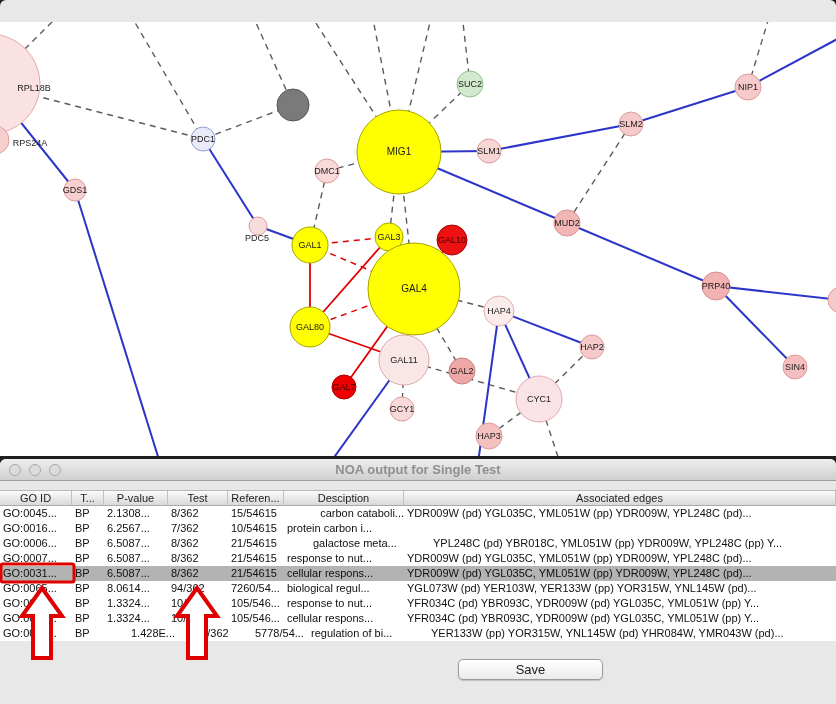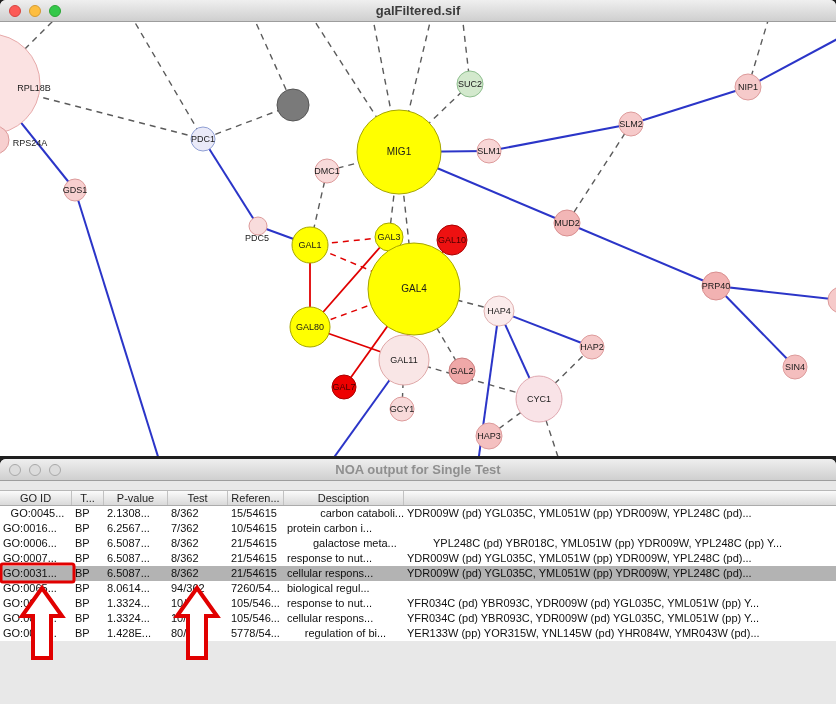--- a/index.html
+++ b/index.html
@@ -51,28 +51,20 @@
     cursor:default;
   }
   #save-btn { left:458px; top:200px; }
   #cancel-btn { left:678px; top:200px; }
   #annotation-svg { position:absolute; left:0; top:459px; pointer-events:none; z-index:20; display:block; }
 </style>
 </head>
 <body>
 
 <div class="window" id="win-top">
-  <div class="titlebar">
-    <div class="lights">
-      <span class="light close"></span>
-      <span class="light min"></span>
-      <span class="light zoomb"></span>
-    </div>
-    <div class="title">galFiltered.sif</div>
-  </div>
   <svg id="network-svg" width="836" height="434" viewBox="0 0 836 434">
       <line x1="60" y1="-8" x2="-10" y2="62" stroke="#5b5b5b" stroke-width="1.4" stroke-dasharray="6,5"></line>
       <line x1="130" y1="-8" x2="203" y2="117" stroke="#5b5b5b" stroke-width="1.4" stroke-dasharray="6,5"></line>
       <line x1="252" y1="-8" x2="293" y2="83" stroke="#5b5b5b" stroke-width="1.4" stroke-dasharray="6,5"></line>
       <line x1="310" y1="-8" x2="399" y2="130" stroke="#5b5b5b" stroke-width="1.4" stroke-dasharray="6,5"></line>
       <line x1="372" y1="-8" x2="399" y2="130" stroke="#5b5b5b" stroke-width="1.4" stroke-dasharray="6,5"></line>
       <line x1="432" y1="-8" x2="399" y2="130" stroke="#5b5b5b" stroke-width="1.4" stroke-dasharray="6,5"></line>
       <line x1="462" y1="-8" x2="470" y2="62" stroke="#5b5b5b" stroke-width="1.4" stroke-dasharray="6,5"></line>
       <line x1="470" y1="62" x2="399" y2="130" stroke="#5b5b5b" stroke-width="1.4" stroke-dasharray="6,5"></line>
       <line x1="-10" y1="62" x2="203" y2="117" stroke="#5b5b5b" stroke-width="1.4" stroke-dasharray="6,5"></line>
@@ -185,24 +177,25 @@
     <div class="title">NOA output for Single Test</div>
   </div>
   <div id="table-wrap">
     <div id="table-head">
         <div class="th" style="width: 72px;">GO ID</div>
         <div class="th" style="width: 32px;">T...</div>
         <div class="th" style="width: 64px;">P-value</div>
         <div class="th" style="width: 60px;">Test</div>
         <div class="th" style="width: 56px;">Referen...</div>
         <div class="th" style="width: 120px;">Desciption</div>
+        <div class="th" style="width: 432px;">Associated edges</div>
       </div>
     <div id="table-body">
         <div class="tr">
-          <div class="td" style="width: 72px; text-align: center;">GO:0045...</div>
+          <div class="td" style="width: 72px;">GO:0045...</div>
           <div class="td" style="width: 32px;">BP</div>
           <div class="td" style="width: 64px;">2.1308...</div>
           <div class="td" style="width: 60px;">8/362</div>
           <div class="td" style="width: 56px;">15/54615</div>
           <div class="td" style="width: 120px; text-align: right;">carbon cataboli...</div>
           <div class="td" style="width: 432px;">YDR009W (pd) YGL035C, YML051W (pp) YDR009W, YPL248C (pd)...</div>
         </div>
         <div class="tr">
           <div class="td" style="width: 72px;">GO:0016...</div>
           <div class="td" style="width: 32px;">BP</div>
@@ -238,20 +231,21 @@
           <div class="td" style="width: 120px;">cellular respons...</div>
           <div class="td" style="width: 432px;">YDR009W (pd) YGL035C, YML051W (pp) YDR009W, YPL248C (pd)...</div>
         </div>
         <div class="tr">
           <div class="td" style="width: 72px;">GO:0065...</div>
           <div class="td" style="width: 32px;">BP</div>
           <div class="td" style="width: 64px;">8.0614...</div>
           <div class="td" style="width: 60px;">94/362</div>
           <div class="td" style="width: 56px;">7260/54...</div>
           <div class="td" style="width: 120px;">biological regul...</div>
+          <div class="td" style="width: 432px;">YGL073W (pd) YER103W, YER133W (pp) YOR315W, YNL145W (pd)...</div>
         </div>
         <div class="tr">
           <div class="td" style="width: 72px;">GO:0009...</div>
           <div class="td" style="width: 32px;">BP</div>
           <div class="td" style="width: 64px;">1.3324...</div>
           <div class="td" style="width: 60px;">10/362</div>
           <div class="td" style="width: 56px;">105/546...</div>
           <div class="td" style="width: 120px;">response to nut...</div>
           <div class="td" style="width: 432px;">YFR034C (pd) YBR093C, YDR009W (pd) YGL035C, YML051W (pp) Y...</div>
         </div>
@@ -260,27 +254,28 @@
           <div class="td" style="width: 32px;">BP</div>
           <div class="td" style="width: 64px;">1.3324...</div>
           <div class="td" style="width: 60px;">10/362</div>
           <div class="td" style="width: 56px;">105/546...</div>
           <div class="td" style="width: 120px;">cellular respons...</div>
           <div class="td" style="width: 432px;">YFR034C (pd) YBR093C, YDR009W (pd) YGL035C, YML051W (pp) Y...</div>
         </div>
         <div class="tr">
           <div class="td" style="width: 72px;">GO:0050...</div>
           <div class="td" style="width: 32px;">BP</div>
-          <div class="td" style="width: 64px;">1.428E...</div>
+          <div class="td" style="width: 64px; margin-left: 24px;">1.428E...</div>
           <div class="td" style="width: 60px;">80/362</div>
           <div class="td" style="width: 56px;">5778/54...</div>
-          <div class="td" style="width: 120px; text-align: center;">regulation of bi...</div>
+          <div class="td" style="width: 120px;">regulation of bi...</div>
           <div class="td" style="width: 432px;">YER133W (pp) YOR315W, YNL145W (pd) YHR084W, YMR043W (pd)...</div>
         </div>
       </div>
   </div>
+  <div class="btn" id="save-btn">Save</div>
 </div>
 
 <svg id="annotation-svg" width="836" height="245" viewBox="0 0 836 245">
     <rect x="1" y="105" width="73" height="18" rx="2" fill="none" stroke="#e10000" stroke-width="3"></rect>
     <path d="M 42 129 L 62 157 L 51 157 L 51 199 L 33 199 L 33 157 L 22 157 Z" fill="#ffffff" stroke="#e10000" stroke-width="4" stroke-linejoin="miter"></path>
     <path d="M 197 129 L 217 157 L 206 157 L 206 199 L 188 199 L 188 157 L 177 157 Z" fill="#ffffff" stroke="#e10000" stroke-width="4" stroke-linejoin="miter"></path>
   </svg>
 
 </body></html>

